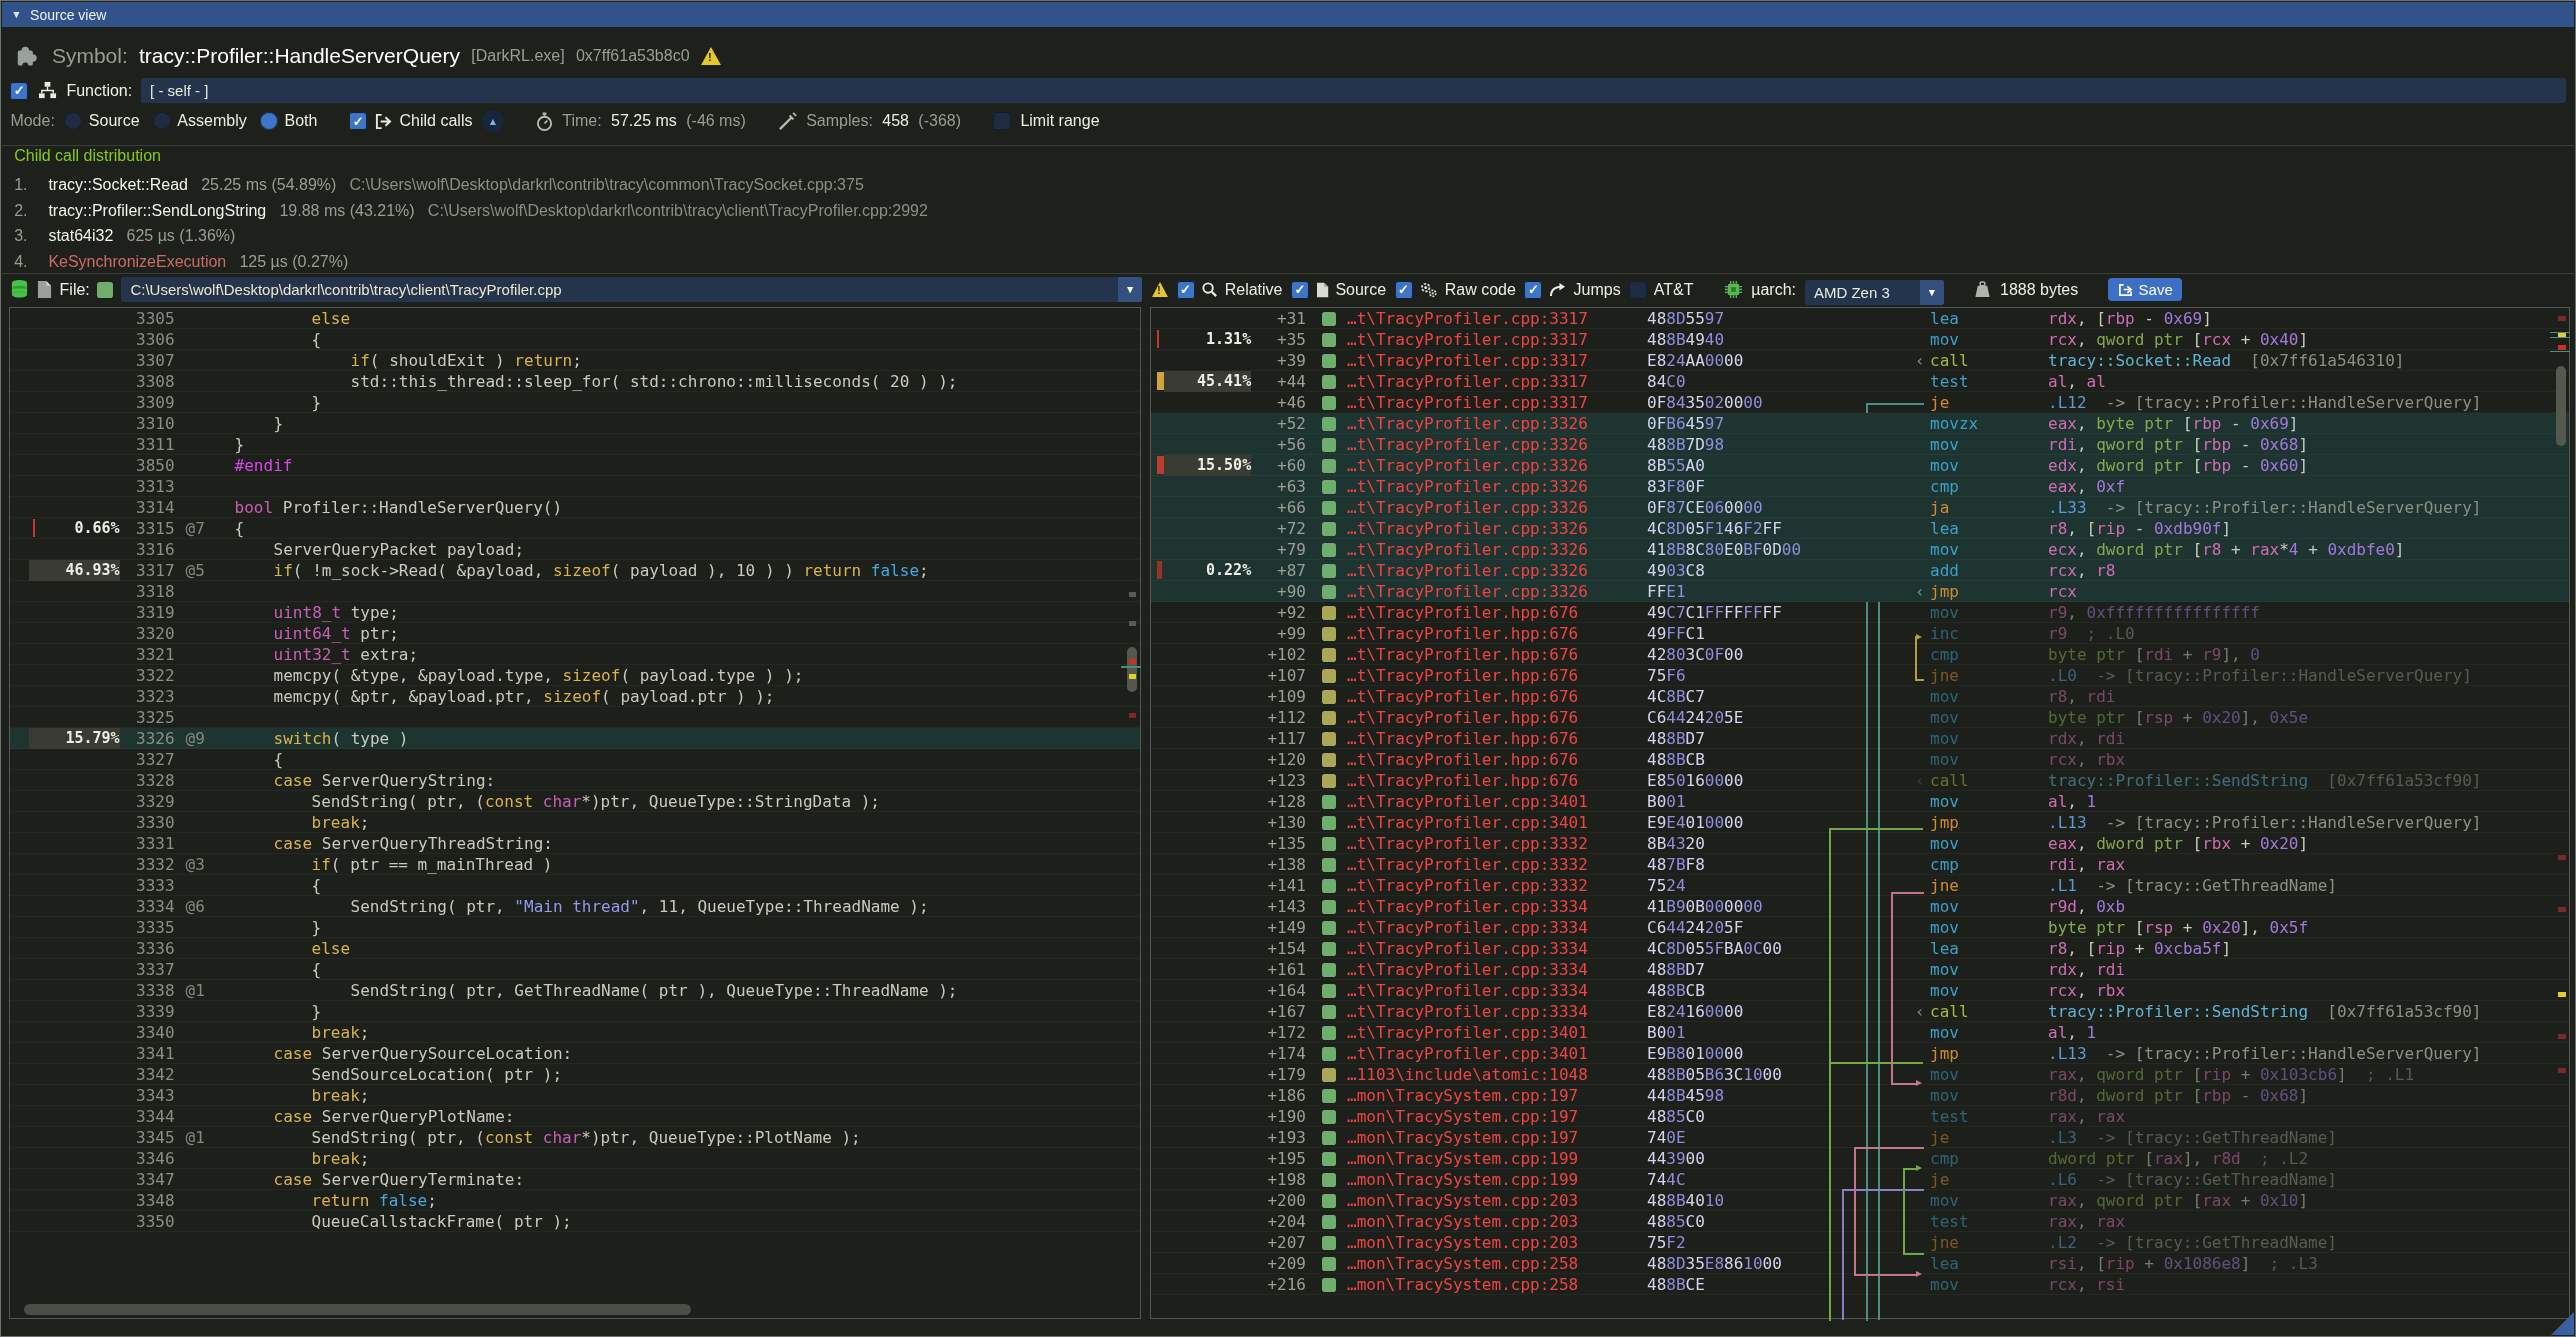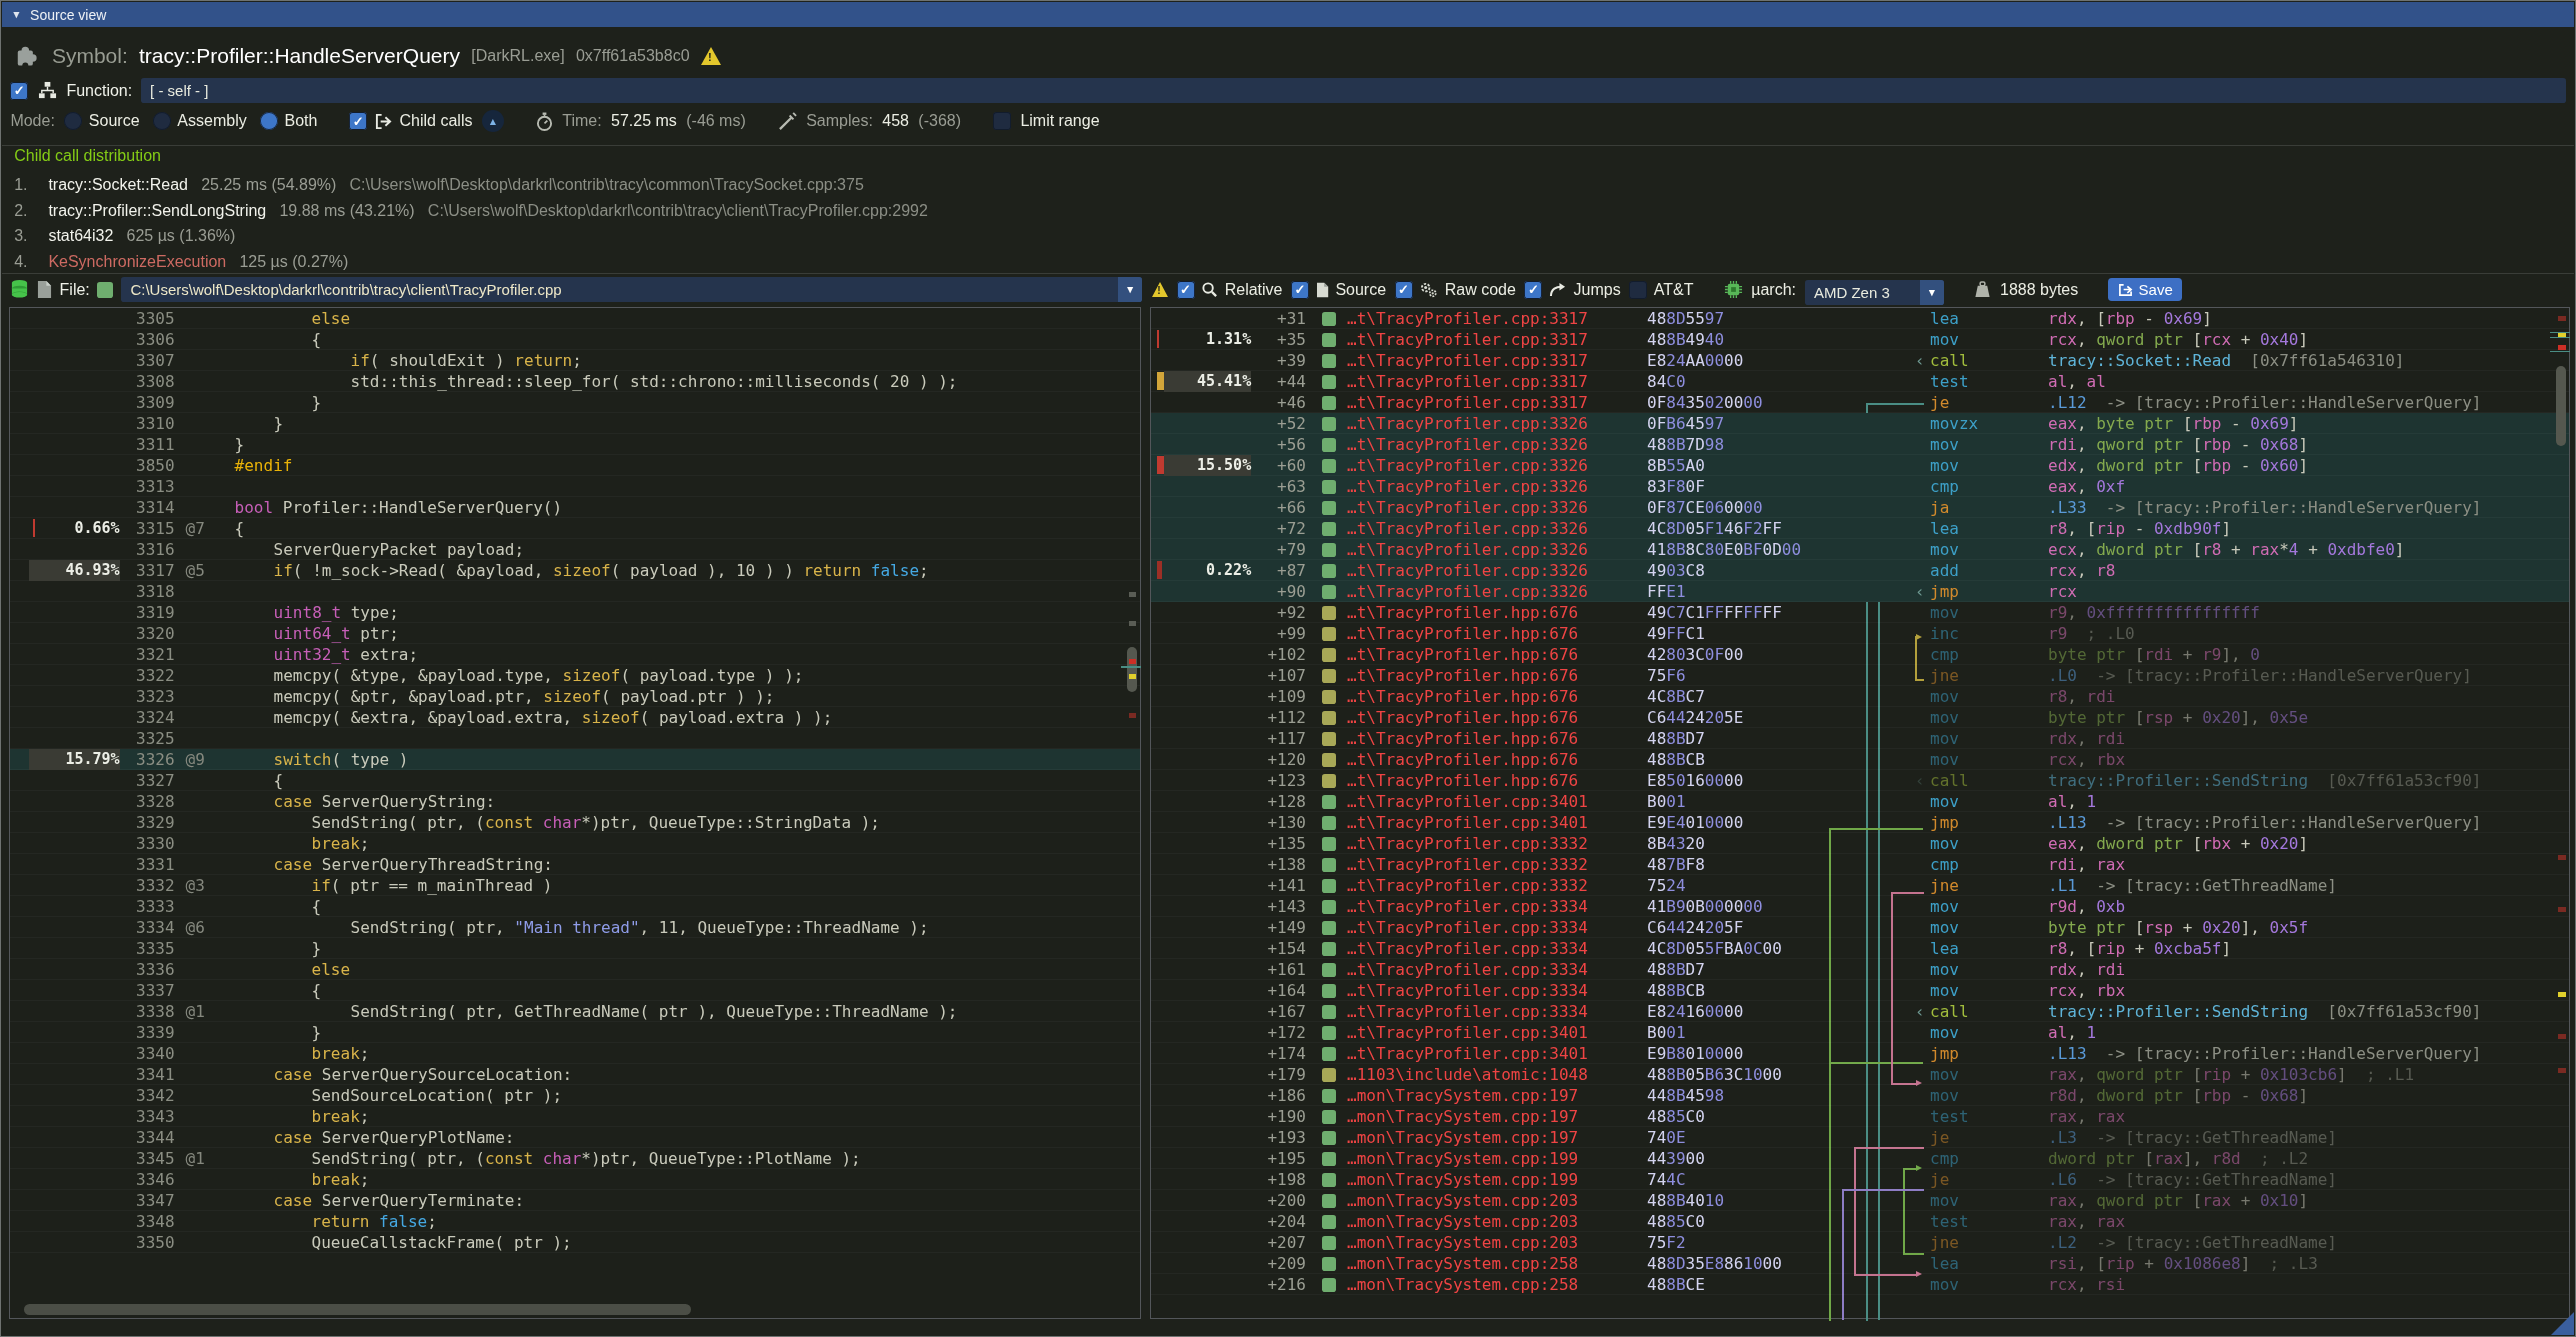--- a/index.html
+++ b/index.html
@@ -81,21 +81,21 @@
   .afic.o{background:#a8a857;}
   .afile{position:absolute;left:196px;color:#ef4444;white-space:pre;}
   .abytes{position:absolute;left:496px;white-space:pre;}
   .b0{color:#d4d4f0;}.b1{color:#8e8ede;}
   .amn{position:absolute;left:779px;white-space:pre;}
   .cmark{position:absolute;left:-15px;color:#6f9a93;}
   .aops{position:absolute;left:897px;white-space:pre;}
   .dim .amn,.dim .aops,.dim .cmark{opacity:0.52;}
   
   .tk-p{color:#c9cabb}.tk-k{color:#d9b44a}.tk-t{color:#c75fb8}.tk-s{color:#8f9ce8}.tk-b{color:#45a8e2}
-  .tk-pre{color:#eab308}.tk-r{color:#d06cb4}.tk-m{color:#84aa4e}.tk-n{color:#a478dc}.tk-l{color:#5a9ad8}
+  .tk-pre{color:#d946ef}.tk-r{color:#d06cb4}.tk-m{color:#84aa4e}.tk-n{color:#a478dc}.tk-l{color:#5a9ad8}
   .tk-g{color:#8c8f84}.tk-f{color:#5fb4d8}
   .mn-op{color:#3da0c8}.mn-call{color:#a1bc3c}.mn-jmp{color:#d28a2c}
   
   .jumpover{position:absolute;inset:0;pointer-events:none;}
   .jv{position:absolute;width:1.9px;}
   .jh{position:absolute;height:1.9px;}
   .jarr{position:absolute;width:0;height:0;border-top:3.8px solid transparent;border-bottom:3.8px solid transparent;}
   
   .vscroll{position:absolute;right:0.9px;top:0.9px;bottom:0.9px;width:14px;}
   .vthumb{position:absolute;left:1.9px;right:1.9px;border-radius:5.7px;background:#55584f;}
@@ -391,24 +391,20 @@
         </div>
         <div class="srow">
           <span class="snum">3322</span>
           <span class="scode" style="padding-left: 39px;"><span class="tk-p">memcpy( &amp;type, &amp;payload.type, </span><span class="tk-k">sizeof</span><span class="tk-p">( payload.type ) );</span></span>
         </div>
         <div class="srow">
           <span class="snum">3323</span>
           <span class="scode" style="padding-left: 39px;"><span class="tk-p">memcpy( &amp;ptr, &amp;payload.ptr, </span><span class="tk-k">sizeof</span><span class="tk-p">( payload.ptr ) );</span></span>
         </div>
         <div class="srow">
-          <span class="snum">3324</span>
-          <span class="scode" style="padding-left: 39px;"><span class="tk-p">memcpy( &amp;extra, &amp;payload.extra, </span><span class="tk-k">sizeof</span><span class="tk-p">( payload.extra ) );</span></span>
-        </div>
-        <div class="srow">
           <span class="snum">3325</span>
           <span class="scode" style="padding-left: 0px;"></span>
         </div>
         <div class="srow hl">
           <span class="sbar" style="left: 23px; width: 8.5px; background: rgb(192, 58, 48);"></span>
           <span class="spct bgon">15.79%</span>
           <span class="snum">3326</span>
           <span class="ssym">@9</span>
           <span class="scode" style="padding-left: 39px;"><span class="tk-k">switch</span><span class="tk-p">( type )</span></span>
         </div>

